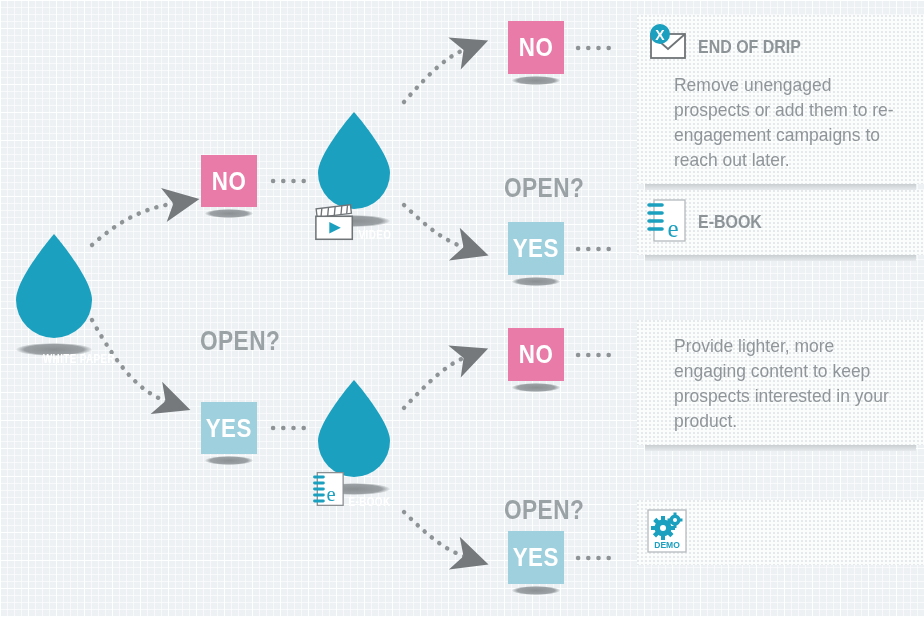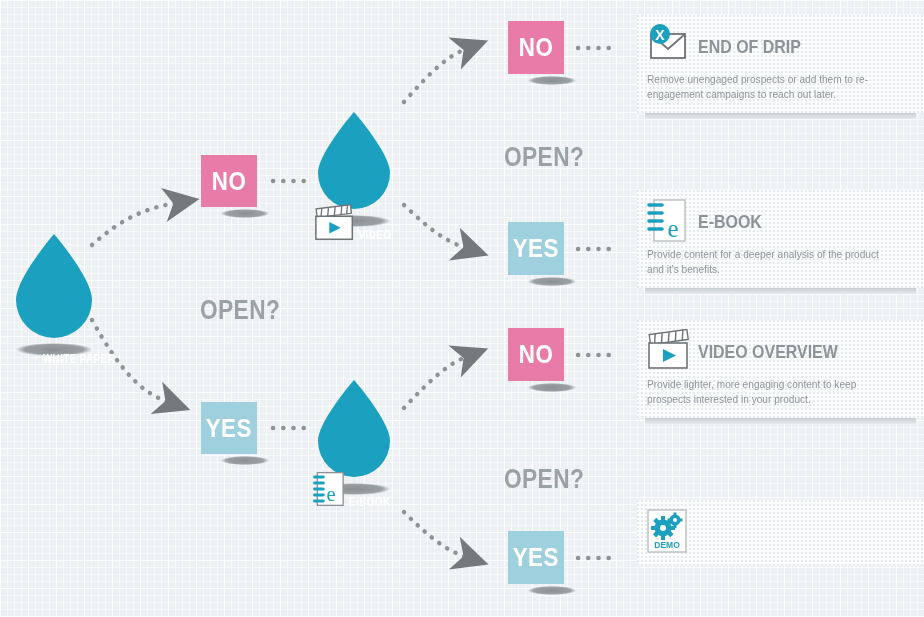--- a/index.html
+++ b/index.html
@@ -39,21 +39,21 @@
   }
   .drop .caption{
     color:#ffffff;font-weight:bold;letter-spacing:.5px;
     font-family:"Liberation Sans Narrow","Liberation Sans",sans-serif;
     transform:scaleX(.82);
     white-space:nowrap;
     text-align:center;
   }
 
   
-  .chip{position:absolute;padding-left:32px;}
+  .chip{position:absolute;}
   .chip .box{
     position:absolute;left:0;top:0;
     display:flex;align-items:center;justify-content:center;
     color:#ffffff;font-weight:bold;
     font-family:"Liberation Sans Narrow","Liberation Sans",sans-serif;
     letter-spacing:.5px;
   }
   .chip .box span{display:block;transform:scaleX(.86);}
   .chip .shadow{
     position:absolute;left:50%;transform:translateX(-50%);
@@ -64,20 +64,21 @@
   
   .openlbl{
     position:absolute;
     color:#9aa2a6;
     font-weight:bold;
     font-size:27px;
     line-height:1;
     font-family:"Liberation Sans Narrow","Liberation Sans",sans-serif;
     letter-spacing:.5px;
     white-space:nowrap;
+    margin-top:31px;
   }
   .openlbl span{display:block;transform:scaleX(.84);transform-origin:left center;}
 
   
   .card{
     position:absolute;
     width:287px;
     background-color:#fbfcfc;
     background-image:
       radial-gradient(circle at 1px 1px, rgba(180,190,196,.30) .9px, transparent 1px);
@@ -92,23 +93,24 @@
   .card .head{display:flex;align-items:center;gap:9px;height:44px;}
   .card .title{
     color:#8d9498;font-weight:bold;font-size:19px;line-height:1;
     font-family:"Liberation Sans Narrow","Liberation Sans",sans-serif;
     white-space:nowrap;
   }
   .card .title span{display:block;transform:scaleX(.84);transform-origin:left center;}
   .card .desc{
     margin-top:4px;
     color:#8f9599;
-    font-size:11px;
+    font-size:19px;
     line-height:1.32;
     font-family:"Liberation Sans Narrow","Liberation Sans",sans-serif;
+    margin-left:27px;
   }
   .card .desc span{display:block;transform:scaleX(.92);transform-origin:left center;}
   .icowrap{width:42px;height:44px;flex:0 0 42px;position:relative;}
 </style>
 </head>
 <body>
 
 <div id="stage">
 
   <svg id="links" viewBox="0 0 924 617">
@@ -290,48 +292,24 @@
             <line x1="2" y1="22" x2="15" y2="22"></line>
             <line x1="2" y1="30" x2="15" y2="30"></line>
           </g>
           <text x="26" y="38" font-family="'Liberation Serif',serif" font-size="25" fill="#1ba0bf" text-anchor="middle">e</text>
         </svg>
       </div>
       <div class="title">
         <span>E-BOOK</span>
       </div>
     </div>
-    <div class="desc">
-      <span>Provide content for a deeper analysis of the product and it's benefits.</span>
-    </div>
   </div>
 
   <div class="card" style="left:637px;top:320px;">
     <div class="cardshadow"></div>
-    <div class="head">
-      <div class="icowrap">
-        <svg width="46" height="42" viewBox="0 0 46 42">
-          <g transform="rotate(-8 22 10)">
-            <rect x="3" y="3" width="38" height="10" fill="#ffffff" stroke="#6f7477" stroke-width="1.4"></rect>
-            <g stroke="#6f7477" stroke-width="1.4">
-              <line x1="9" y1="3" x2="7" y2="13"></line>
-              <line x1="16" y1="3" x2="14" y2="13"></line>
-              <line x1="23" y1="3" x2="21" y2="13"></line>
-              <line x1="30" y1="3" x2="28" y2="13"></line>
-              <line x1="37" y1="3" x2="35" y2="13"></line>
-            </g>
-          </g>
-          <rect x="2" y="14" width="38" height="25" fill="#ffffff" stroke="#6f7477" stroke-width="1.6"></rect>
-          <path d="M16,20 L29,26.5 L16,33 Z" fill="#1ba0bf"></path>
-        </svg>
-      </div>
-      <div class="title">
-        <span>VIDEO OVERVIEW</span>
-      </div>
-    </div>
     <div class="desc">
       <span>Provide lighter, more engaging content to keep prospects interested in your product.</span>
     </div>
   </div>
 
   <div class="card" style="left:637px;top:500px;">
 
     <div class="head">
       <div class="icowrap">
         <svg width="40" height="44" viewBox="0 0 40 44">

